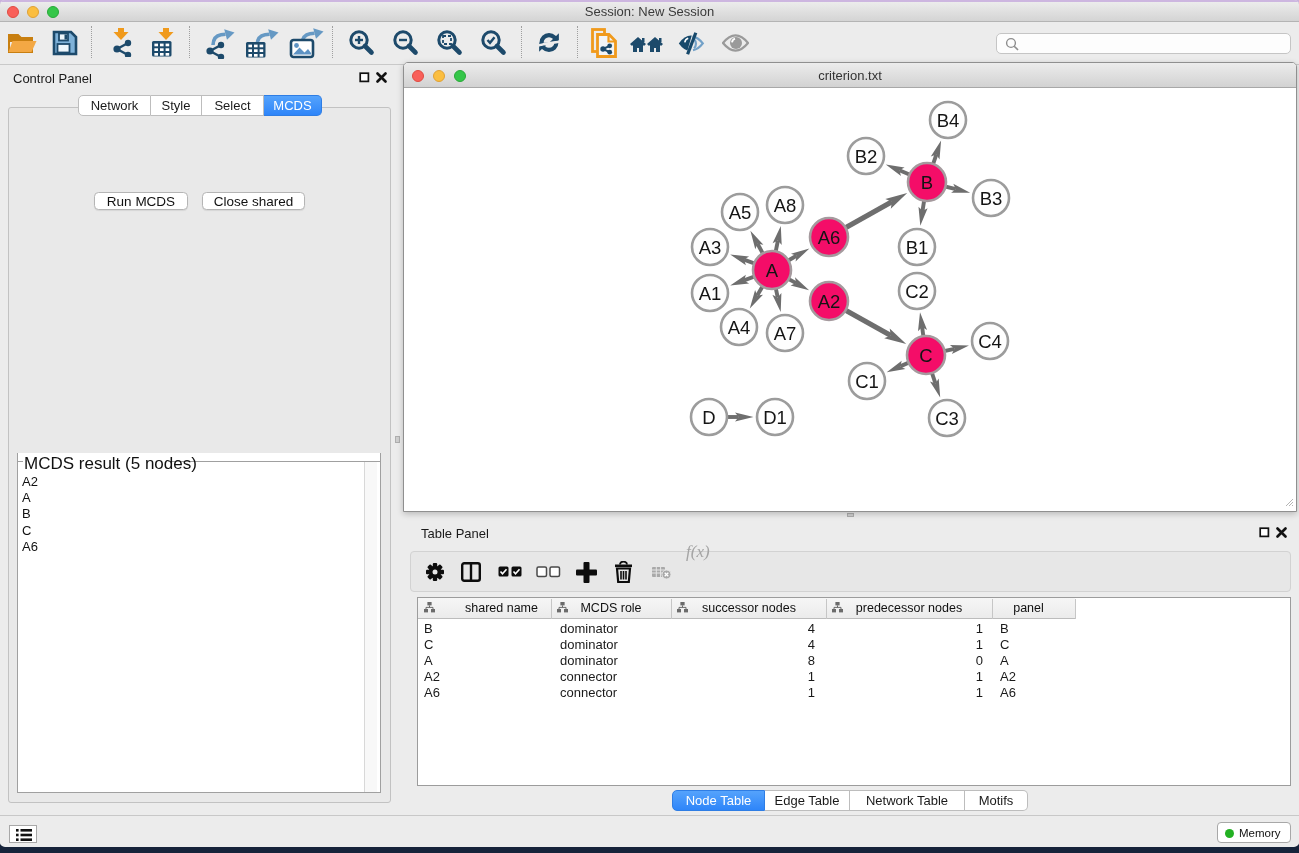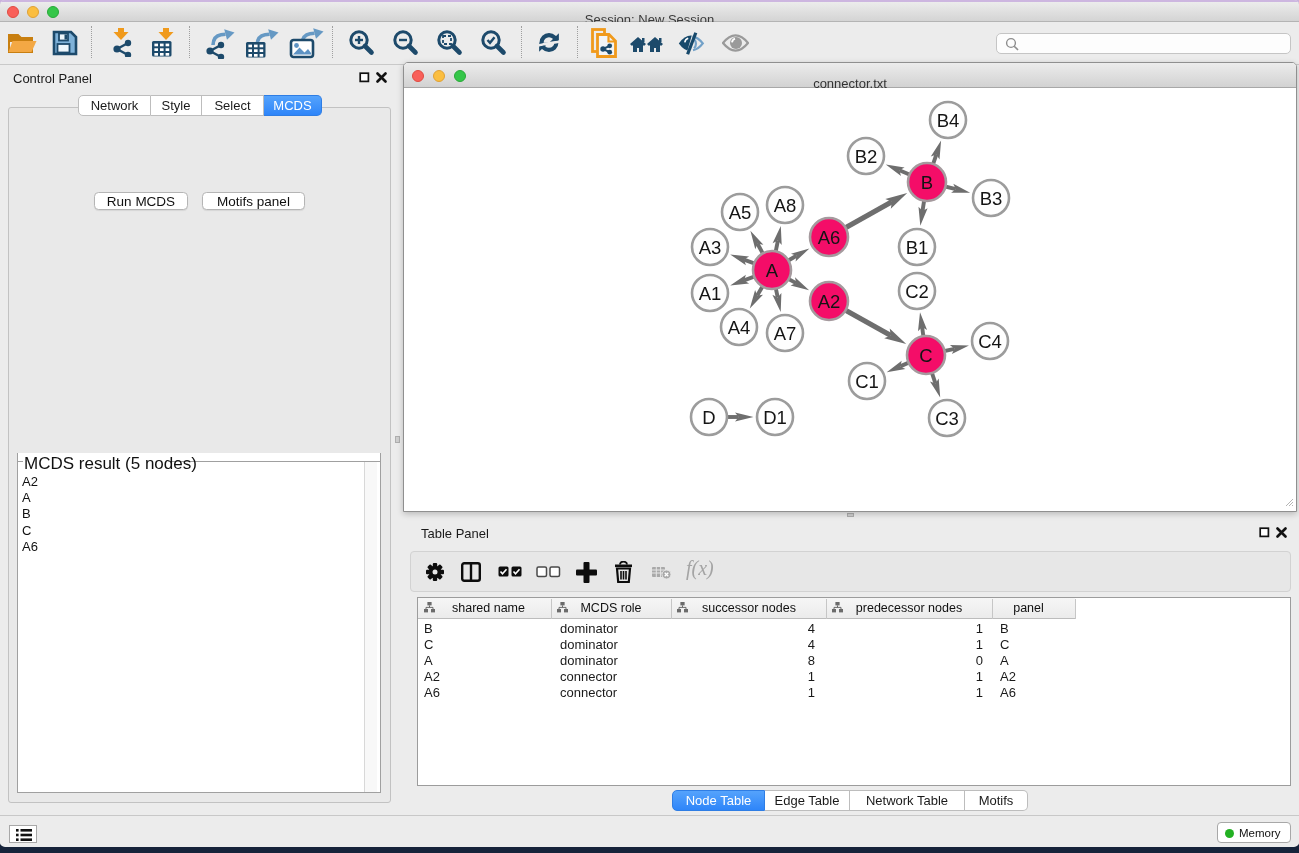--- a/index.html
+++ b/index.html
@@ -1,20 +1,20 @@
 <!DOCTYPE html>
 <html><head><meta charset="utf-8"><style>
 *{margin:0;padding:0;box-sizing:border-box}
 html,body{width:1299px;height:853px;overflow:hidden;font-family:"Liberation Sans",sans-serif}
 body{background:linear-gradient(#c9b2dc 0px,#c9b2dc 3px,#2a3550 3px,#1b2740 8px,#16233a 100%);position:relative}
 .abs{position:absolute}
 .app{position:absolute;left:0;top:0;width:1299px;height:847px;background:#ececec;border-radius:5px;overflow:hidden}
 .titlebar{position:absolute;left:0;top:2px;width:1299px;height:20px;background:linear-gradient(#ececec,#d4d4d4);border-bottom:1px solid #b4b4b4}
 .tl{position:absolute;top:6px;width:12px;height:12px;border-radius:50%}
-.title{position:absolute;top:8px;width:100%;text-align:center;font-size:13px;color:#3a3a3a;line-height:20px}
+.title{position:absolute;top:0;width:100%;text-align:center;font-size:13px;color:#3a3a3a;line-height:20px}
 .toolbar{position:absolute;left:0;top:22px;width:1299px;height:43px;background:#ececec;border-bottom:1px solid #c9c9c9}
 .sep{position:absolute;top:4px;height:32px;width:0;border-left:1px dotted #9f9f9f}
 .ticon{position:absolute;top:3px}
 .searchbox{position:absolute;left:996px;top:11px;width:295px;height:21px;background:#fdfdfd;border:1px solid #c5c5c5;border-radius:5px}
 .cp-lbl{position:absolute;font-size:13px;color:#1a1a1a}
 .tabs{position:absolute;height:21px;display:flex}
 .tab{height:21px;font-size:13px;line-height:20px;text-align:center;background:#fff;border:1px solid #bdbdbd;border-left:none;color:#1a1a1a}
 .tab.first{border-left:1px solid #bdbdbd;border-radius:5px 0 0 5px}
 .tab.last{border-radius:0 5px 5px 0}
 .tab.sel{background:linear-gradient(#55a3fc,#2e85f9);color:#fff;border-color:#2e7de4}
@@ -210,37 +210,37 @@
       <path d="M1.5 1.5 L9.5 9.5 M9.5 1.5 L1.5 9.5" stroke="#111" stroke-width="2.6" stroke-linecap="round"></path>
     </svg>
 <div class="panelbox"></div>
 <div class="tabs" style="left:78px;top:95px">
  <div class="tab first" style="width:73px">Network</div>
  <div class="tab" style="width:51px">Style</div>
  <div class="tab" style="width:62px">Select</div>
  <div class="tab sel last" style="width:58px">MCDS</div>
 </div>
 <div class="btn" style="left:94px;top:192px;width:94px;height:18px;line-height:17px">Run MCDS</div>
-<div class="btn" style="left:202px;top:192px;width:103px;height:18px;line-height:17px">Motifs panel</div>
+<div class="btn" style="left:202px;top:192px;width:103px;height:18px;line-height:17px">Close shared</div>
 <div class="abs" style="left:17px;top:453px;width:364px;height:340px;background:#fff;border-left:1px solid #a0a0a0;border-right:1px solid #a0a0a0;border-bottom:1px solid #a0a0a0">
   <div class="abs" style="left:0;top:8px;width:5px;height:0;border-top:1px solid #a0a0a0"></div>
   <div class="abs" style="left:150px;right:0;top:8px;height:0;border-top:1px solid #a0a0a0"></div>
   <div class="abs" style="left:6px;top:1px;font-size:17px;color:#111">MCDS result (5 nodes)</div>
   <div class="abs" style="left:4px;top:21px;font-size:13px;color:#111;line-height:16.2px">A2<br>A<br>B<br>C<br>A6</div>
   <div class="abs" style="right:3px;top:9px;width:13px;bottom:0;background:#f8f8f8;border-left:1px solid #d8d8d8"></div>
 </div>
 
 <div class="abs" style="left:395px;top:436px;width:5px;height:7px;background:#cfcfcf;border:1px solid #aeaeae"></div>
 <div class="abs" style="left:847px;top:513px;width:7px;height:4px;background:#cfcfcf;border:1px solid #aeaeae"></div>
 <div class="abs" style="left:403px;top:62px;width:894px;height:450px;background:#fff;border:1px solid #8f8f8f;border-radius:5px 5px 0 0;box-shadow:0 2px 6px rgba(0,0,0,0.22)">
  <div class="winbar">
   <div class="tl" style="left:8px;top:7px;background:#f9605a;border:1px solid #e04b42"></div>
   <div class="tl" style="left:29px;top:7px;background:#fbbe40;border:1px solid #e0a135"></div>
   <div class="tl" style="left:50px;top:7px;background:#35c649;border:1px solid #28a938"></div>
-  <div class="title" style="line-height:25px;color:#333">connector.txt</div>
+  <div class="title" style="line-height:25px;color:#333">criterion.txt</div>
  </div>
  <svg class="abs" style="left:0;top:25px" width="892" height="421" viewBox="0 0 892 421">
 <line x1="368" y1="182" x2="353.5" y2="155.8" stroke="#6e6e6e" stroke-width="3.9"></line>
 <polygon points="346.4,142.8 359.4,156.8 353.5,155.8 351.3,161.2" fill="#6e6e6e"></polygon>
 <line x1="368" y1="182" x2="373.9" y2="152.6" stroke="#6e6e6e" stroke-width="3.9"></line>
 <polygon points="376.8,138.1 377.7,157.1 373.9,152.6 368.6,155.3" fill="#6e6e6e"></polygon>
 <line x1="368" y1="182" x2="340.0" y2="171.6" stroke="#6e6e6e" stroke-width="3.9"></line>
 <polygon points="326.2,166.5 345.1,168.6 340.0,171.6 341.9,177.2" fill="#6e6e6e"></polygon>
 <line x1="368" y1="182" x2="340.0" y2="192.4" stroke="#6e6e6e" stroke-width="3.9"></line>
 <polygon points="326.2,197.5 341.9,186.8 340.0,192.4 345.1,195.4" fill="#6e6e6e"></polygon>
@@ -373,21 +373,21 @@
     </svg>
     <svg class="abs" style="left:652px;top:566px" width="19" height="13" viewBox="0 0 19 13">
       <rect x="0" y="1" width="13" height="10" rx="1" fill="#a9a9a9"></rect>
       <line x1="0" y1="4" x2="13" y2="4" stroke="#e7e7e7" stroke-width="1"></line>
       <line x1="0" y1="7" x2="13" y2="7" stroke="#e7e7e7" stroke-width="1"></line>
       <line x1="4.3" y1="1" x2="4.3" y2="11" stroke="#e7e7e7" stroke-width="1"></line>
       <line x1="8.6" y1="1" x2="8.6" y2="11" stroke="#e7e7e7" stroke-width="1"></line>
 <circle cx="14.5" cy="8.5" r="4.5" fill="#a9a9a9" stroke="#e7e7e7" stroke-width="1"></circle>
       <path d="M12.7 6.7 l3.6 3.6 M16.3 6.7 l-3.6 3.6" stroke="#fff" stroke-width="1.3"></path>
     </svg>
-    <div class="abs" style="left:686px;top:557px;font-family:'Liberation Serif',serif;font-style:italic;font-size:20px;color:#a4a4a4">f(x)</div>
+    <div class="abs" style="left:686px;top:542px;font-family:'Liberation Serif',serif;font-style:italic;font-size:17px;color:#a4a4a4">f(x)</div>
     <div class="abs" style="left:417px;top:597px;width:874px;height:189px;background:#fff;border:1px solid #9c9c9c"></div>
 <div class="abs" style="left:418px;top:598px;width:657px;height:21px;background:linear-gradient(#f6f6f6,#ebebeb);border-bottom:1px solid #bcbcbc"></div>
     <div class="abs" style="left:551px;top:599px;width:0;height:20px;border-left:1px solid #c6c6c6"></div>
     <div class="abs" style="left:671px;top:599px;width:0;height:20px;border-left:1px solid #c6c6c6"></div>
     <div class="abs" style="left:826px;top:599px;width:0;height:20px;border-left:1px solid #c6c6c6"></div>
     <div class="abs" style="left:992px;top:599px;width:0;height:20px;border-left:1px solid #c6c6c6"></div>
     <div class="abs" style="left:1075px;top:599px;width:0;height:20px;border-left:1px solid #c6c6c6"></div>
     <svg class="abs" style="left:424px;top:602px" width="11" height="11" viewBox="0 0 11 11">
       <g fill="#6b6b6b">
         <rect x="3.4" y="0" width="4.2" height="3.4"></rect>
@@ -413,21 +413,21 @@
       <path d="M5.5 3.4 v2 M2 7 v-1.6 h7 V7" fill="none" stroke="#6b6b6b" stroke-width="1"></path>
     </svg>
     <svg class="abs" style="left:832px;top:602px" width="11" height="11" viewBox="0 0 11 11">
       <g fill="#6b6b6b">
         <rect x="3.4" y="0" width="4.2" height="3.4"></rect>
         <rect x="0" y="7" width="4" height="3.4"></rect>
         <rect x="7" y="7" width="4" height="3.4"></rect>
       </g>
       <path d="M5.5 3.4 v2 M2 7 v-1.6 h7 V7" fill="none" stroke="#6b6b6b" stroke-width="1"></path>
     </svg>
-    <div class="hdrcell" style="left:433px;width:111px">shared name</div>
+    <div class="hdrcell" style="left:446px;width:111px">shared name</div>
     <div class="hdrcell" style="left:566px;width:90px">MCDS role</div>
     <div class="hdrcell" style="left:684px;width:130px">successor nodes</div>
     <div class="hdrcell" style="left:839px;width:140px">predecessor nodes</div>
     <div class="hdrcell" style="left:998px;width:61px">panel</div>
     <div class="rowtxt" style="left:424px;top:621px">B</div>
     <div class="rowtxt" style="left:560px;top:621px">dominator</div>
     <div class="rowtxt" style="left:715px;top:621px;width:100px;text-align:right">4</div>
     <div class="rowtxt" style="left:883px;top:621px;width:100px;text-align:right">1</div>
     <div class="rowtxt" style="left:1000px;top:621px">B</div>
     <div class="rowtxt" style="left:424px;top:637px">C</div>

